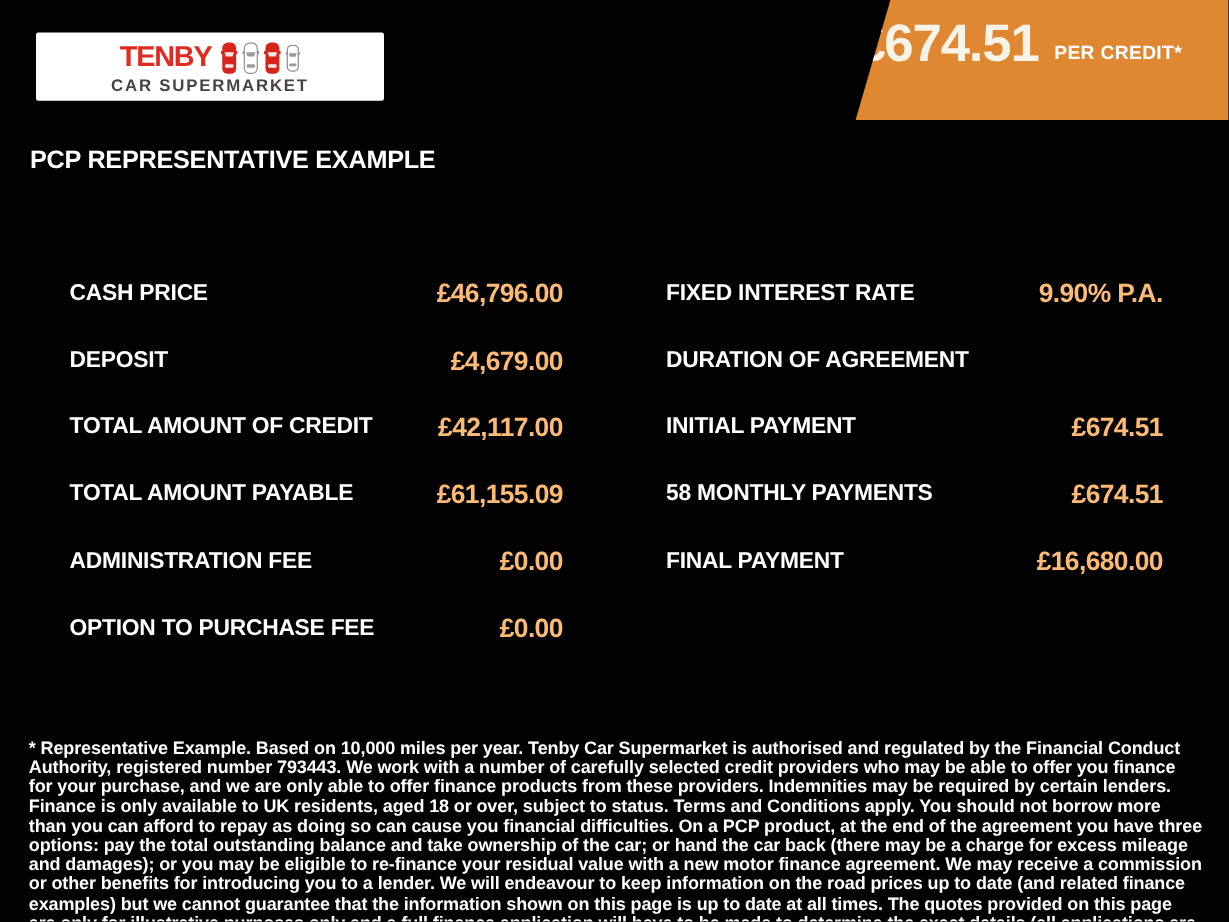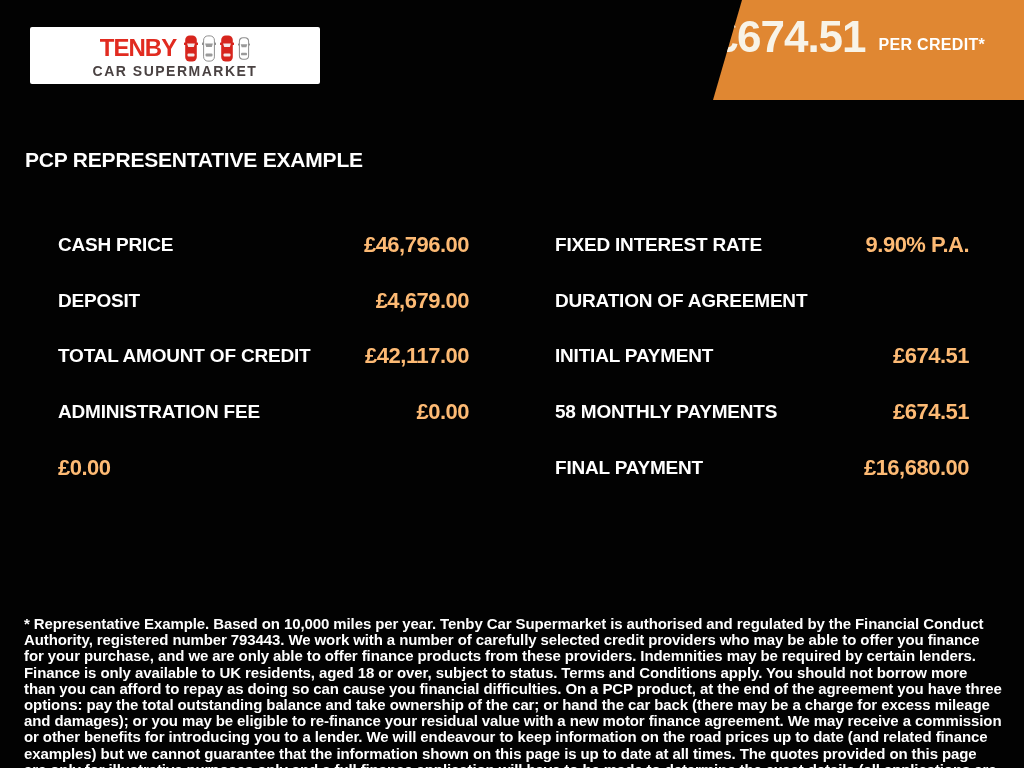--- a/index.html
+++ b/index.html
@@ -41,21 +41,21 @@
     align-self:center; transform:translateY(2px);
   }
   .price-suffix {
     color:#ffffff; font-weight:bold; font-size:16px; letter-spacing:0.3px;
     align-self:center; margin-left:13px; transform:translateY(10px);
     white-space:nowrap;
   }
 
   
   .page-title {
-    position:absolute; left:25px; top:148px;
+    position:absolute; left:25px; top:122px;
     color:#ffffff; font-weight:bold; font-size:21px; letter-spacing:-0.2px;
     white-space:nowrap;
   }
 
   
   .finance { position:absolute; top:217px; left:0; width:844px; height:336px; }
   .fin-col { position:absolute; top:0; }
   .fin-col.left  { left:58px;  width:411px; }
   .fin-col.right { left:555px; width:414px; }
   .frow {
@@ -137,24 +137,29 @@
     </div>
     <div class="frow">
       <span class="flabel">DEPOSIT</span>
       <span class="fvalue">£4,679.00</span>
     </div>
     <div class="frow">
       <span class="flabel">TOTAL AMOUNT OF CREDIT</span>
       <span class="fvalue">£42,117.00</span>
     </div>
     <div class="frow">
+      <span class="flabel">TOTAL AMOUNT PAYABLE</span>
+      <span class="fvalue">£61,155.09</span>
+    </div>
+    <div class="frow">
       <span class="flabel">ADMINISTRATION FEE</span>
       <span class="fvalue">£0.00</span>
     </div>
     <div class="frow">
+      <span class="flabel">OPTION TO PURCHASE FEE</span>
       <span class="fvalue">£0.00</span>
     </div>
   </div>
 
   <div class="fin-col right">
     <div class="frow">
       <span class="flabel">FIXED INTEREST RATE</span>
       <span class="fvalue">9.90% P.A.</span>
     </div>
     <div class="frow">

